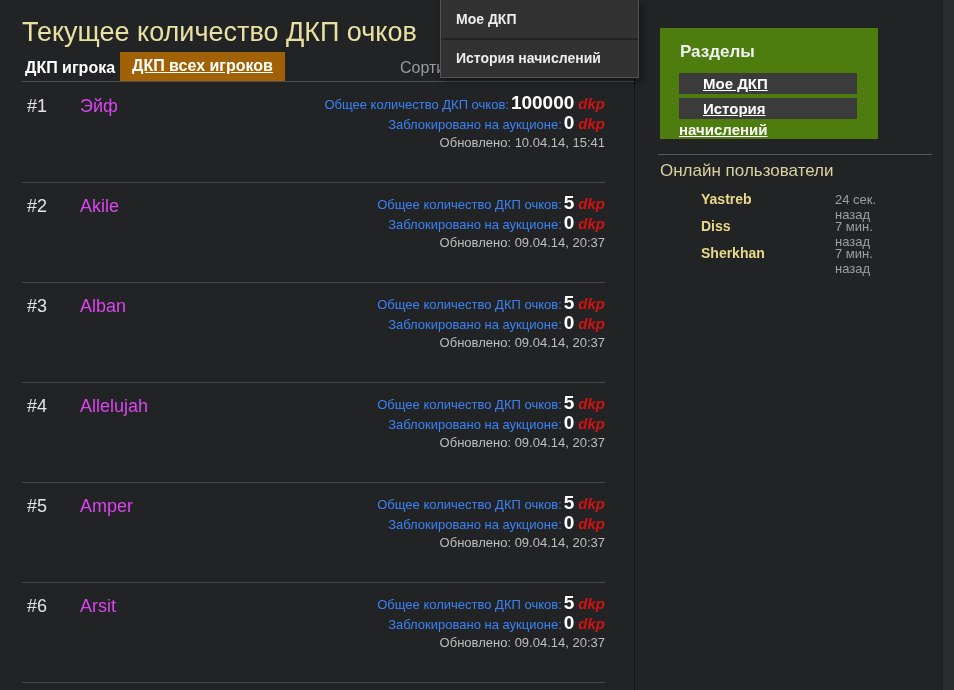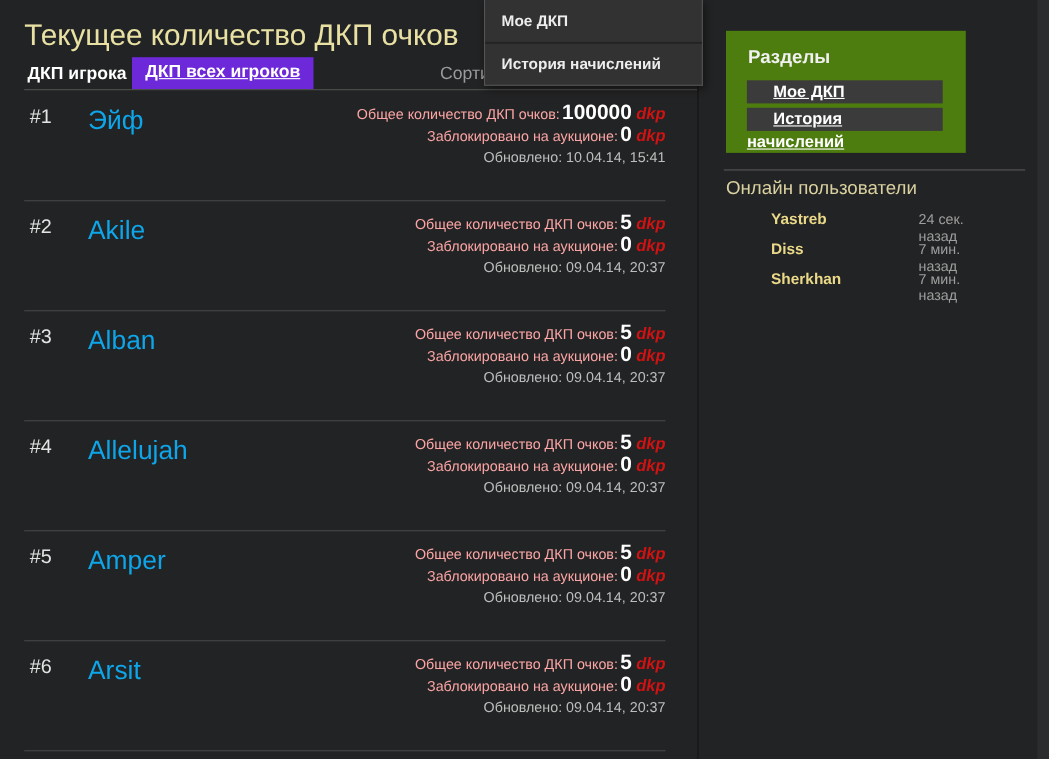--- a/index.html
+++ b/index.html
@@ -12,21 +12,21 @@
   .page-title {
     position:absolute; left:22px; top:17px;
     font-size:27px; color:#e9e1a3; white-space:nowrap;
   }
   .tab-plain {
     position:absolute; left:25px; top:59px;
     font-size:16px; font-weight:bold; color:#ffffff; cursor:pointer;
   }
   .tab-active {
     position:absolute; left:120px; top:52px;
-    background:#6d28d9; padding:6px 12px 7px;
+    background:#a16207; padding:6px 12px 7px;
     font-size:16px; line-height:16px; font-weight:bold; color:#ffffff;
     text-decoration:underline; cursor:pointer;
   }
   .sort-label {
     position:absolute; left:400px; top:59px;
     font-size:16px; color:#9b9b9b;
   }
   .tabs-divider {
     position:absolute; left:22px; top:81px; width:612px; height:1px;
     background:#4f4f4f;
@@ -39,25 +39,25 @@
   .prow {
     position:relative; height:92px; margin-bottom:7px;
     border-bottom:1px solid #474747;
   }
   .rank {
     position:absolute; left:5px; top:6px;
     font-size:18px; color:#e4e4e4;
   }
   .pname {
     position:absolute; left:58px; top:6px;
-    font-size:24px; color:#0ea5e9;
+    font-size:18px; color:#d946ef;
   }
   .stats { position:absolute; right:0; top:3px; text-align:right; white-space:nowrap; }
   .sline { height:20px; line-height:20px; }
-  .slbl  { font-size:13px; color:#fca5a5; }
+  .slbl  { font-size:13px; color:#3b82f6; }
   .sval  { font-size:19px; font-weight:bold; color:#ffffff; margin:0 4px 0 2px; }
   .sdkp  { font-size:15px; font-weight:bold; font-style:italic; color:#d01212; }
   .supd  { margin-top:2px; font-size:13px; color:#bdbdbd; }
   
   .dropdown {
     position:absolute; left:440px; top:0; width:197px; z-index:5;
     background:#323232; border:1px solid #545454; border-top:none;
     box-shadow:2px 3px 7px rgba(0,0,0,0.45);
   }
   .dd-item {

